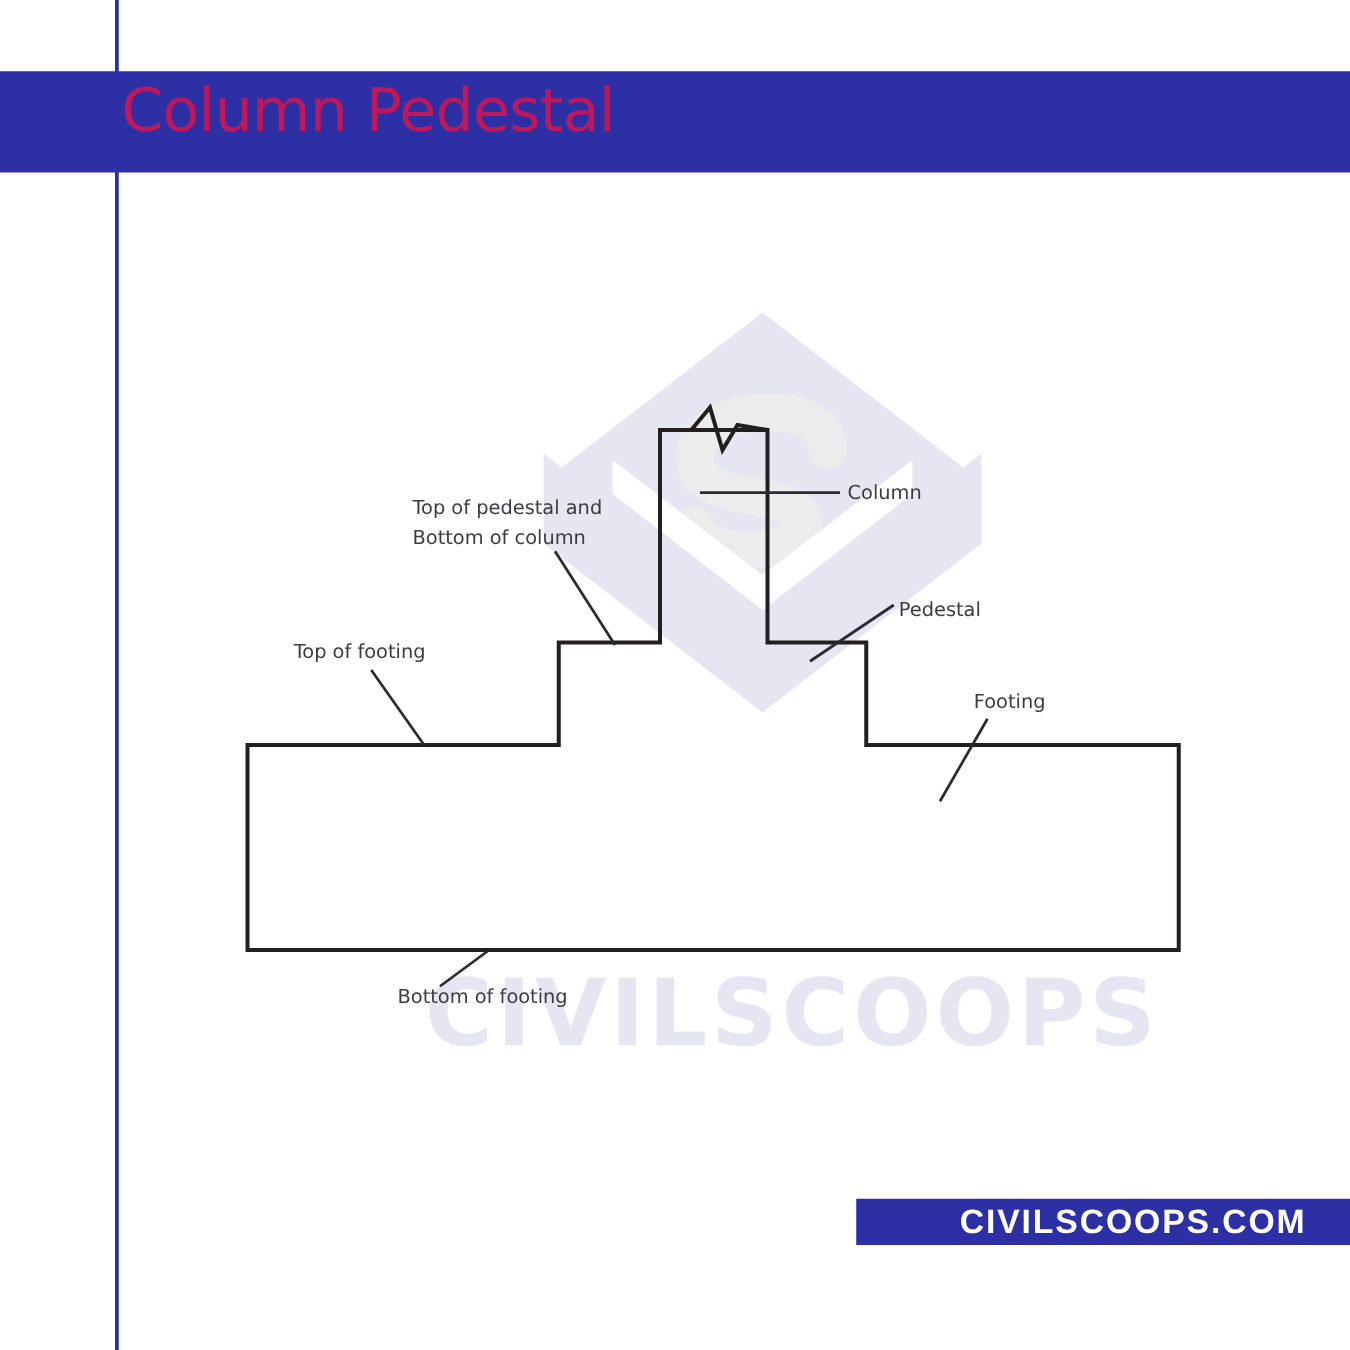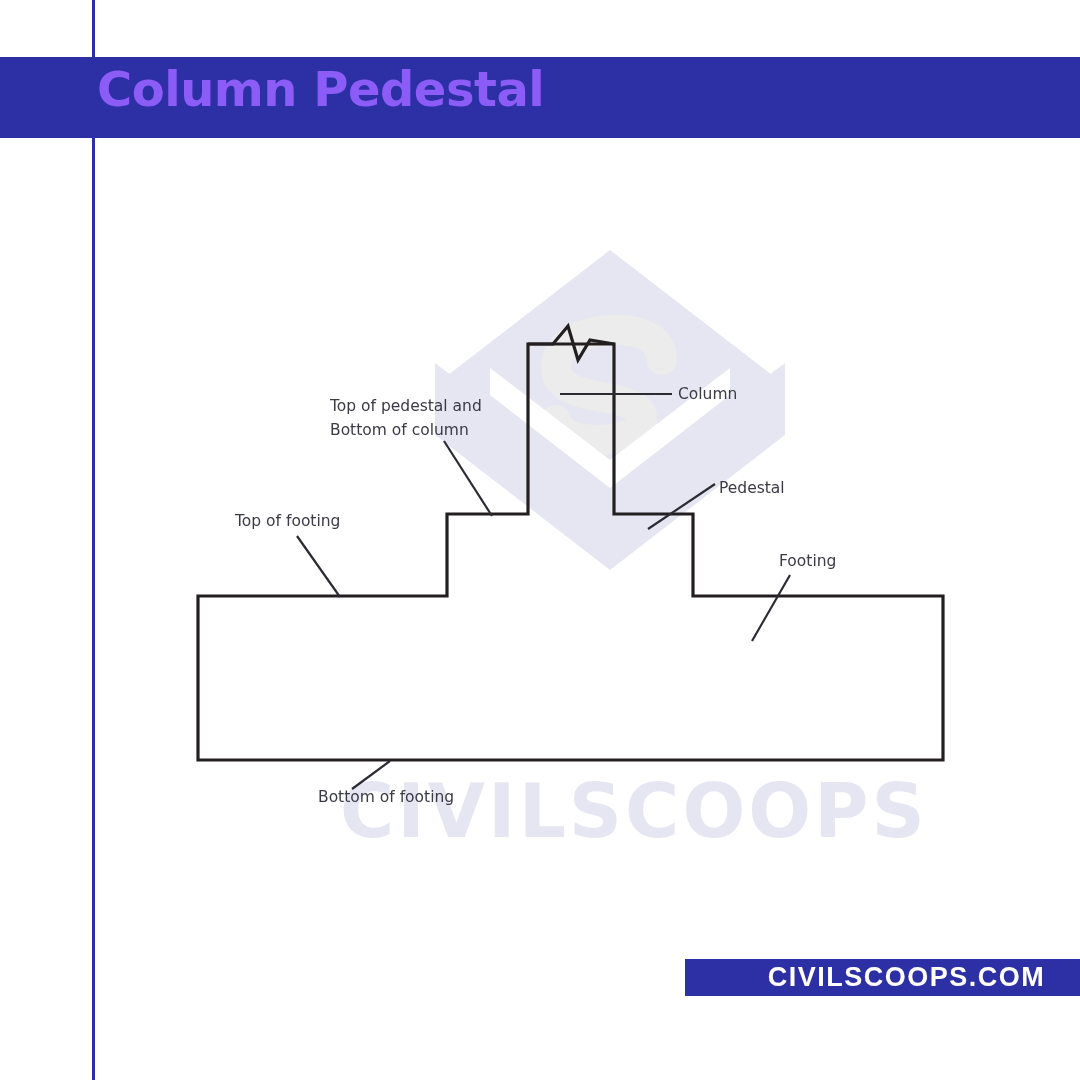--- a/index.html
+++ b/index.html
@@ -36,23 +36,23 @@
     background: #2d2fa5;
   }
   .header-title {
     position: absolute;
     left: 92px;
     top: 57px;
     height: 63px;
     display: flex;
     align-items: center;
     padding-left: 5px;
-    color: #8b5cf6;
+    color: #be185d;
     font-size: 48px;
-    font-weight: bold;
+    font-weight: normal;
     letter-spacing: -0.5px;
     font-family: "DejaVu Sans", sans-serif;
     white-space: nowrap;
   }
 
   
   .footer-banner {
     position: absolute;
     left: 685px;
     top: 959px;

